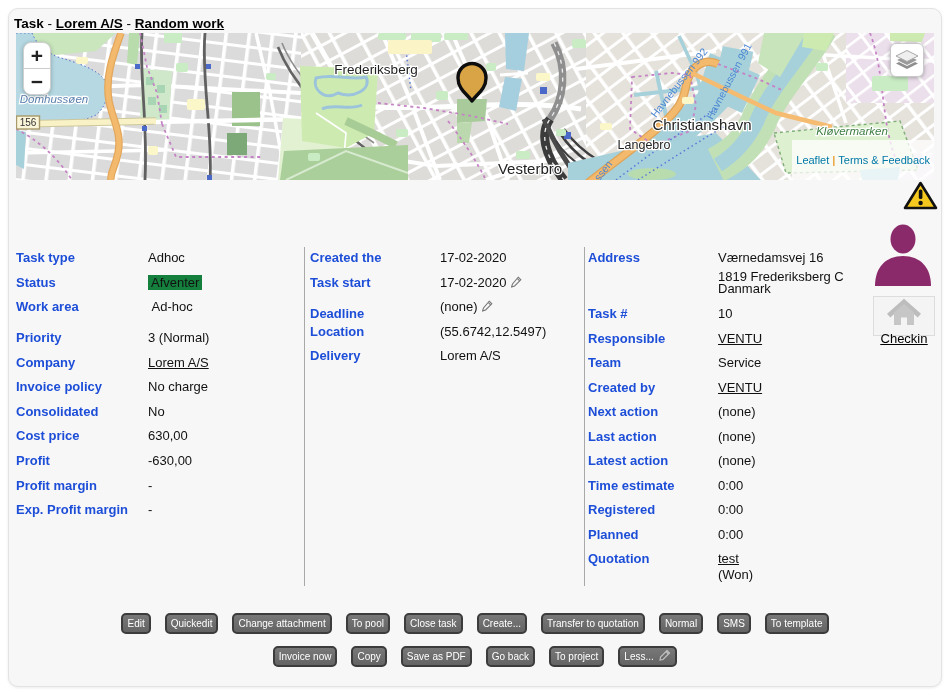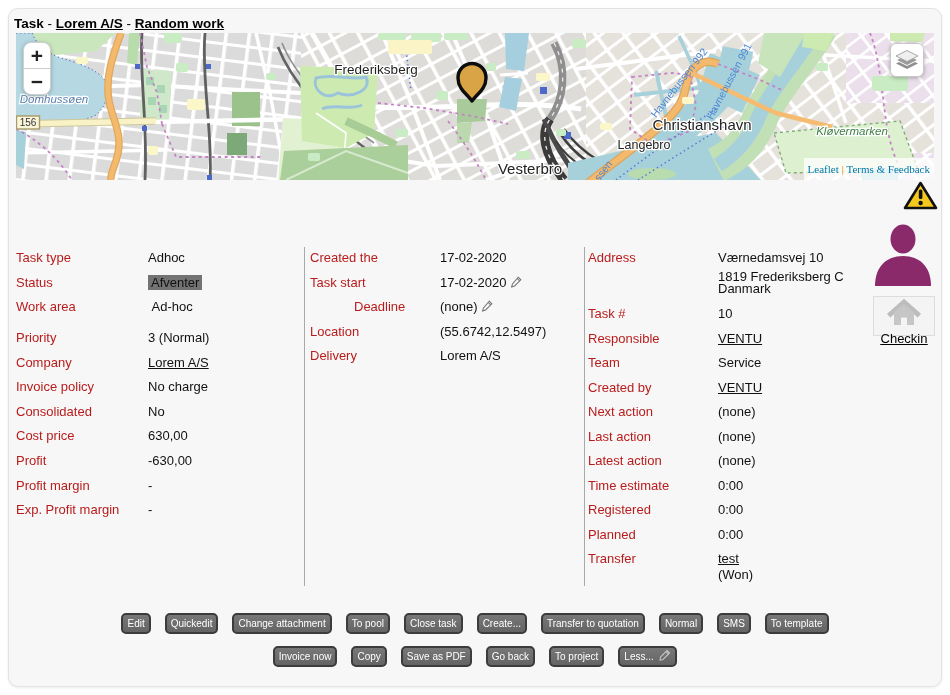--- a/index.html
+++ b/index.html
@@ -8,28 +8,28 @@
 .card { position:absolute; left:8px; top:8px; width:934px; height:679px; background:#f7f7f7; border:1px solid #e3e3e3; border-radius:10px; box-shadow:0 1px 3px rgba(0,0,0,0.08); }
 .crumb { position:absolute; left:14px; top:16px; font-size:13.5px; font-weight:bold; color:#000; }
 .crumb a { color:#000; text-decoration:underline; }
 .crumb .sep { font-weight:normal; }
 .mapwrap { position:absolute; left:16px; top:33px; width:918px; height:147px; overflow:hidden; background:#d9d9d9; }
 
 .zoomctl { position:absolute; left:7px; top:9px; width:28px; height:53px; background:#fff; border:1px solid #cfcfcf; border-radius:8px; box-shadow:0 1px 4px rgba(0,0,0,0.25); z-index:5; }
 .zoomctl .zi { display:block; width:100%; height:26px; text-align:center; font-weight:bold; font-size:21px; line-height:25px; color:#222; }
 .zoomctl .zi.top { border-bottom:1px solid #ccc; }
 .layersctl { position:absolute; right:10px; top:10px; width:34px; height:34px; background:#fff; border:1px solid #c8c8c8; border-radius:6px; box-shadow:0 1px 4px rgba(0,0,0,0.3); z-index:5; display:flex; align-items:center; justify-content:center; }
-.attrib { position:absolute; right:0; bottom:0; background:rgba(255,255,255,0.75); font-size:11px; color:#0078A8; padding:5px 4px; z-index:5;font-family:Liberation Serif, serif; }
+.attrib { position:absolute; right:0; bottom:0; background:rgba(255,255,255,0.75); font-size:11px; color:#0078A8; padding:14px 4px; z-index:5; }
 .attrib .bar { color:#e8a33d; font-weight:bold; }
 
 .vline { position:absolute; width:1px; background:#a9a9a9; top:247px; height:339px; }
 .row { position:absolute; font-size:13px; color:#111; white-space:nowrap; height:16px; line-height:16px; }
-.row b { font-weight:normal; color:#b91c1c; }
+.row b { font-weight:bold; color:#1d4ed8; }
 .row a { color:#111; text-decoration:underline; }
-.hl { background:#737373; padding:0 3px; }
+.hl { background:#15803d; padding:0 3px; }
 .pencil { display:inline-block; vertical-align:-1px; margin-left:4px; }
 
 .btnrow { position:absolute; left:0; width:950px; display:flex; justify-content:center; gap:14px; }
 .btn { background:linear-gradient(#787878,#646464); border:2px solid #3c3c3c; border-radius:5px; color:#fff; font-size:10px; font-family:"Liberation Sans", sans-serif; padding:0 4px; height:21px; line-height:16px; white-space:nowrap; }
 </style>
 </head>
 <body>
 <div class="card"></div>
 <div class="crumb">Task <span class="sep">-</span> <a>Lorem A/S</a> <span class="sep">-</span> <a>Random work</a></div>
 <div class="mapwrap" id="map">
@@ -251,31 +251,31 @@
 <div class="row" style="left:148px; top:477.5px;">-</div>
 <div class="row" style="left:16px; top:502px;"><b>Exp. Profit margin</b></div>
 <div class="row" style="left:148px; top:502px;">-</div>
 <div class="row" style="left:310px; top:250px;"><b>Created the</b></div>
 <div class="row" style="left:440px; top:250px;">17-02-2020</div>
 <div class="row" style="left:310px; top:274.5px;"><b>Task start</b></div>
 <div class="row" style="left:440px; top:274.5px;">17-02-2020<svg class="pencil" width="11" height="12" viewBox="0 0 11 12">
       <path d="M7.2 1.2 L9.8 3.8 L3.6 10 L0.6 10.9 L1.5 7.9 Z" fill="none" stroke="#777" stroke-width="1.1"></path>
       <path d="M6.4 2.6 L8.6 4.8" stroke="#777" stroke-width="1.1"></path>
     </svg></div>
-<div class="row" style="left:310px; top:299px;margin-left:44px;"><b>Deadline</b></div>
+<div class="row" style="left:310px; top:306px;"><b>Deadline</b></div>
 <div class="row" style="left:440px; top:299px;">(none)<svg class="pencil" width="11" height="12" viewBox="0 0 11 12">
       <path d="M7.2 1.2 L9.8 3.8 L3.6 10 L0.6 10.9 L1.5 7.9 Z" fill="none" stroke="#777" stroke-width="1.1"></path>
       <path d="M6.4 2.6 L8.6 4.8" stroke="#777" stroke-width="1.1"></path>
     </svg></div>
 <div class="row" style="left:310px; top:323.5px;"><b>Location</b></div>
 <div class="row" style="left:440px; top:323.5px;">(55.6742,12.5497)</div>
 <div class="row" style="left:310px; top:348px;"><b>Delivery</b></div>
 <div class="row" style="left:440px; top:348px;">Lorem A/S</div>
 <div class="row" style="left:588px; top:250px;"><b>Address</b></div>
-<div class="row" style="left:718px; top:250px;">Værnedamsvej 10</div>
+<div class="row" style="left:718px; top:250px;">Værnedamsvej 16</div>
 <div class="row" style="left:718px; top:269px;">1819 Frederiksberg C</div>
 <div class="row" style="left:718px; top:281px;">Danmark</div>
 <div class="row" style="left:588px; top:306px;"><b>Task #</b></div>
 <div class="row" style="left:718px; top:306px;">10</div>
 <div class="row" style="left:588px; top:330.5px;"><b>Responsible</b></div>
 <div class="row" style="left:718px; top:330.5px;"><a>VENTU</a></div>
 <div class="row" style="left:588px; top:355px;"><b>Team</b></div>
 <div class="row" style="left:718px; top:355px;">Service</div>
 <div class="row" style="left:588px; top:379.5px;"><b>Created by</b></div>
 <div class="row" style="left:718px; top:379.5px;"><a>VENTU</a></div>
@@ -284,21 +284,21 @@
 <div class="row" style="left:588px; top:428.5px;"><b>Last action</b></div>
 <div class="row" style="left:718px; top:428.5px;">(none)</div>
 <div class="row" style="left:588px; top:453px;"><b>Latest action</b></div>
 <div class="row" style="left:718px; top:453px;">(none)</div>
 <div class="row" style="left:588px; top:477.5px;"><b>Time estimate</b></div>
 <div class="row" style="left:718px; top:477.5px;">0:00</div>
 <div class="row" style="left:588px; top:502px;"><b>Registered</b></div>
 <div class="row" style="left:718px; top:502px;">0:00</div>
 <div class="row" style="left:588px; top:526.5px;"><b>Planned</b></div>
 <div class="row" style="left:718px; top:526.5px;">0:00</div>
-<div class="row" style="left:588px; top:551px;"><b>Transfer</b></div>
+<div class="row" style="left:588px; top:551px;"><b>Quotation</b></div>
 <div class="row" style="left:718px; top:551px;"><a>test</a></div>
 <div class="row" style="left:718px; top:567px;">(Won)</div>
 
 <div class="btnrow" style="top:613px;">
 <button class="btn">Edit</button>
     <button class="btn">Quickedit</button>
     <button class="btn">Change attachment</button>
     <button class="btn">To pool</button>
     <button class="btn">Close task</button>
     <button class="btn">Create...</button>

